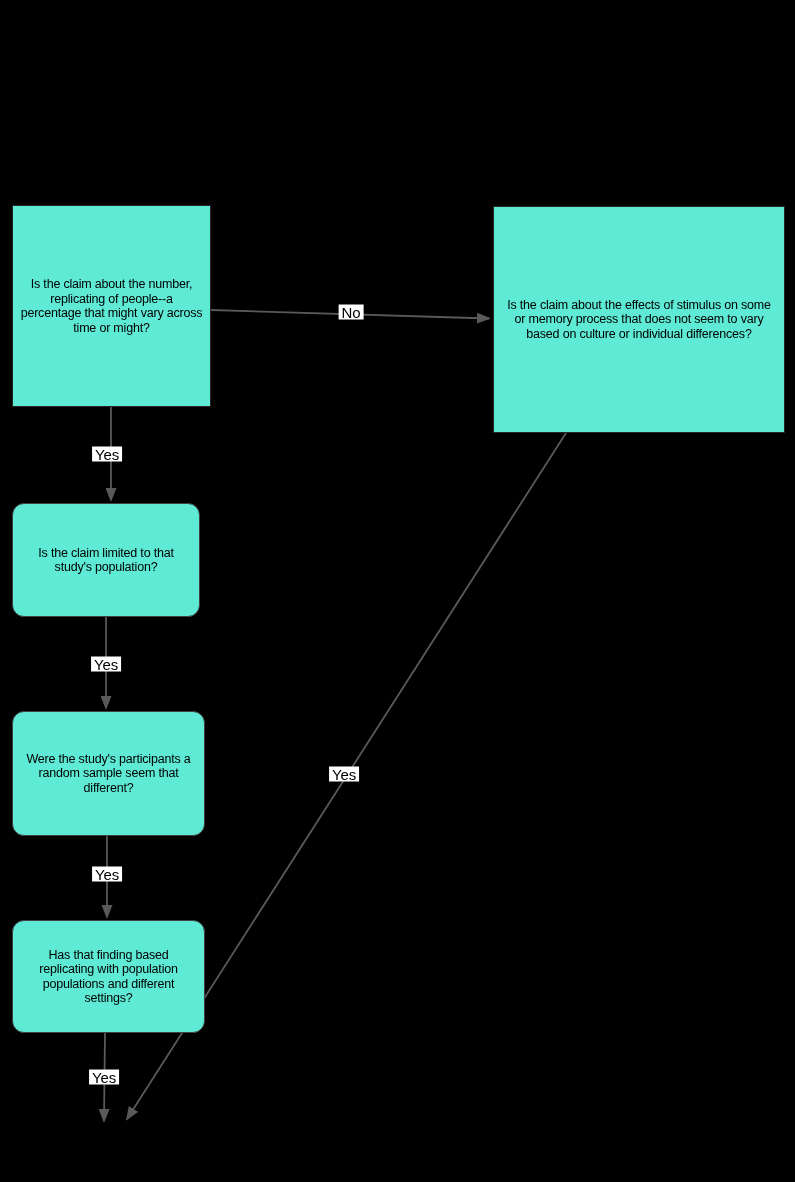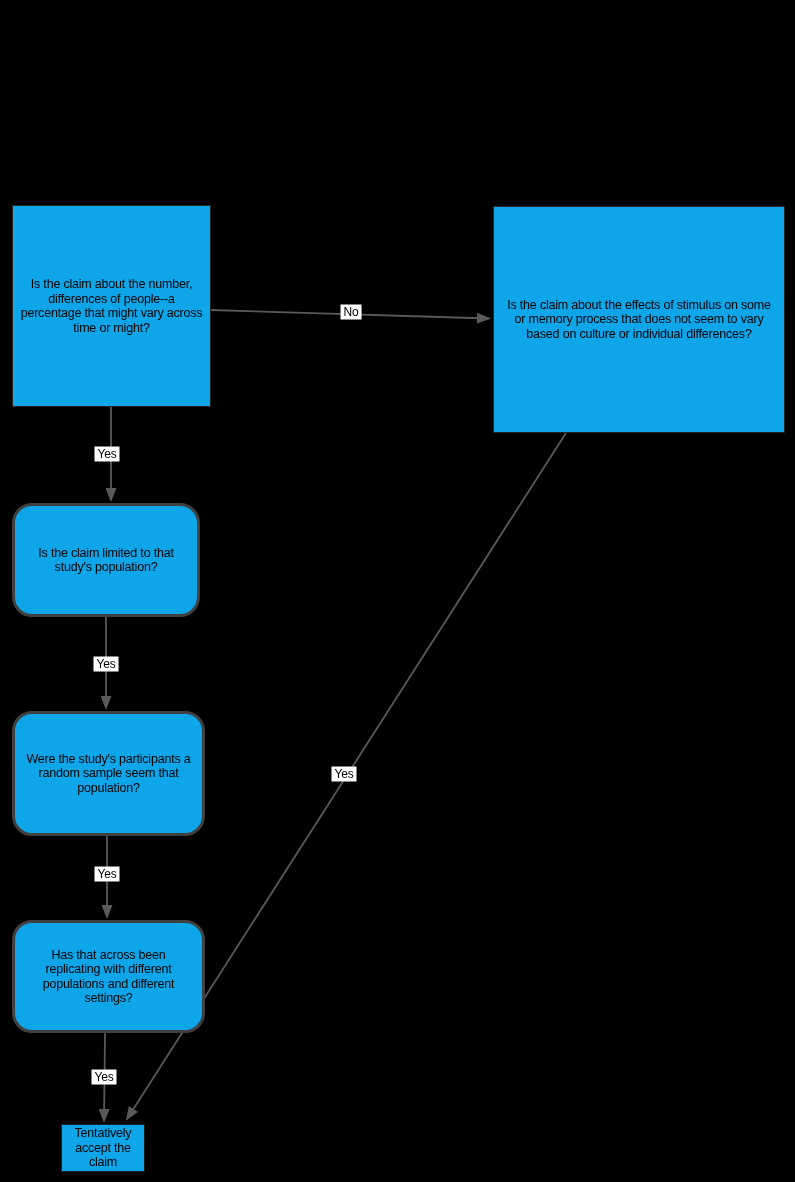--- a/index.html
+++ b/index.html
@@ -18,48 +18,48 @@
   #edge-layer {
     position: absolute;
     left: 0;
     top: 0;
     width: 795px;
     height: 1182px;
   }
   .node {
     position: absolute;
     box-sizing: border-box;
-    background: #0ea5e9;
+    background: #5eead4;
     color: #000000;
     display: flex;
     flex-direction: column;
     align-items: center;
     justify-content: center;
     text-align: right;
     font-size: 12.5px;
     line-height: 14.5px;
     letter-spacing: -0.2px;
   }
   .node .line { white-space: nowrap; }
   .square  { border: 1px solid #262626; }
-  .rounded { border: 3px solid #404040; border-radius: 20px; }
+  .rounded { border: 1px solid #404040; border-radius: 12px; }
 
   #node-claim-number      { left: 12px;  top: 205px;  width: 199px; height: 202px; }
   #node-claim-stimulus    { left: 493px; top: 206px;  width: 292px; height: 227px; }
   #node-limited-population{ left: 12px;  top: 503px;  width: 188px; height: 114px; }
   #node-random-sample     { left: 12px;  top: 711px;  width: 193px; height: 125px; }
   #node-replicated        { left: 12px;  top: 920px;  width: 193px; height: 113px; }
   #node-accept            { left: 61px;  top: 1124px; width: 84px;  height: 48px; border: 1px solid #1f1f1f; }
 
   .edge-label {
     position: absolute;
     transform: translate(-50%, -50%);
     background: #ffffff;
     color: #000000;
-    font-size: 12px;
+    font-size: 15px;
     line-height: 15px;
     padding: 0 3px;
     letter-spacing: -0.2px;
   }
   #label-no    { left: 351px; top: 312px; }
   #label-yes-1 { left: 107px; top: 454px; }
   #label-yes-2 { left: 106px; top: 664px; }
   #label-yes-3 { left: 107px; top: 874px; }
   #label-yes-4 { left: 104px; top: 1077px; }
   #label-yes-5 { left: 344px; top: 774px; }
@@ -78,54 +78,49 @@
     <line x1="211" y1="310" x2="489" y2="318.5" stroke="#595959" stroke-width="1.8" marker-end="url(#ah)"></line>
     <line x1="111" y1="407" x2="111" y2="500" stroke="#595959" stroke-width="1.8" marker-end="url(#ah)"></line>
     <line x1="106" y1="617" x2="106" y2="708" stroke="#595959" stroke-width="1.8" marker-end="url(#ah)"></line>
     <line x1="107" y1="825" x2="107" y2="917" stroke="#595959" stroke-width="1.8" marker-end="url(#ah)"></line>
     <line x1="105" y1="1033" x2="104" y2="1121" stroke="#595959" stroke-width="1.8" marker-end="url(#ah)"></line>
     <line x1="566" y1="433" x2="127" y2="1119" stroke="#595959" stroke-width="1.8" marker-end="url(#ah)"></line>
   </svg>
 
   <div class="node square" id="node-claim-number" style="padding:0 9px;">
     <div class="line">Is the claim about the number,</div>
-    <div class="line">differences of people--a</div>
+    <div class="line">replicating of people--a</div>
     <div class="line">percentage that might vary across</div>
     <div class="line">time or might?</div>
   </div>
 
   <div class="node square" id="node-claim-stimulus" style="padding:4px 6px;">
     <div class="line">Is the claim about the effects of stimulus on some</div>
     <div class="line">or memory process that does not seem to vary</div>
     <div class="line">based on culture or individual differences?</div>
   </div>
 
   <div class="node rounded" id="node-limited-population">
     <div class="line">Is the claim limited to that</div>
     <div class="line">study's population?</div>
   </div>
 
   <div class="node rounded" id="node-random-sample">
     <div class="line">Were the study's participants a</div>
     <div class="line">random sample seem that</div>
-    <div class="line">population?</div>
+    <div class="line">different?</div>
   </div>
 
   <div class="node rounded" id="node-replicated">
-    <div class="line">Has that across been</div>
-    <div class="line">replicating with different</div>
+    <div class="line">Has that finding based</div>
+    <div class="line">replicating with population</div>
     <div class="line">populations and different</div>
     <div class="line">settings?</div>
   </div>
 
-  <div class="node square" id="node-accept">
-    <div class="line">Tentatively</div>
-    <div class="line">accept the</div>
-    <div class="line">claim</div>
-  </div>
 
   <div class="edge-label" id="label-no">No</div>
   <div class="edge-label" id="label-yes-1">Yes</div>
   <div class="edge-label" id="label-yes-2">Yes</div>
   <div class="edge-label" id="label-yes-3">Yes</div>
   <div class="edge-label" id="label-yes-4">Yes</div>
   <div class="edge-label" id="label-yes-5">Yes</div>
 
 </div>
 

